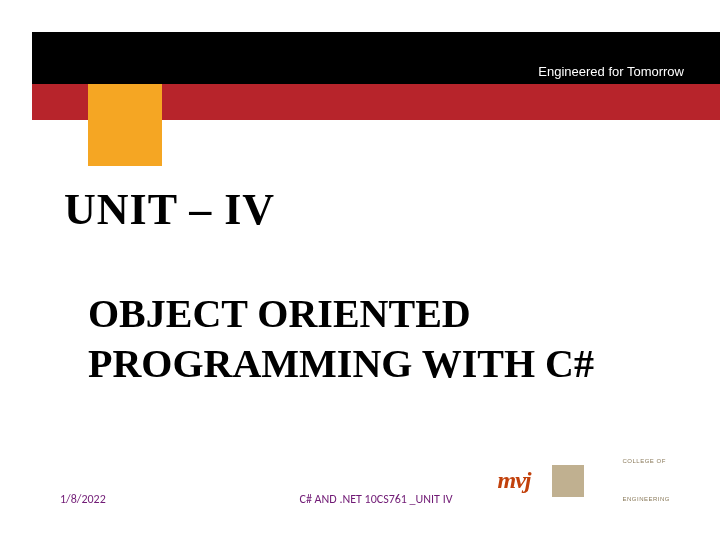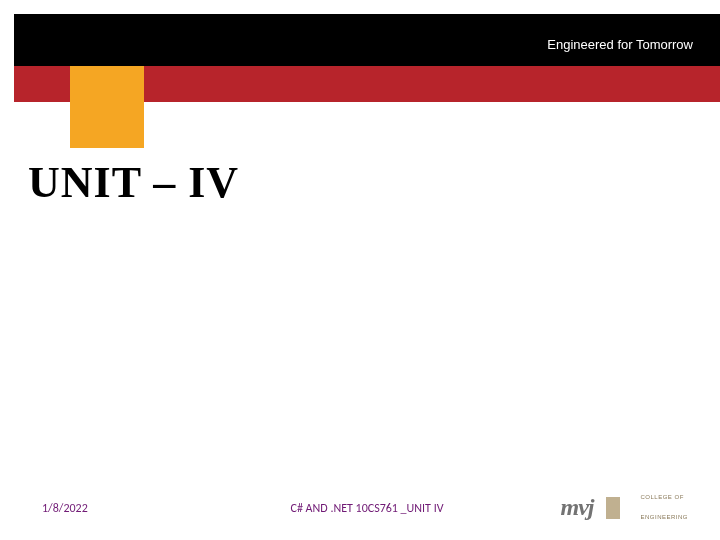--- a/index.html
+++ b/index.html
@@ -1,15 +1,15 @@
 <!DOCTYPE html>
 <html><head>
   <meta charset="utf-8">
   <style>
-    * { margin: 0; padding: 7px; box-sizing: border-box; }
+    * { margin: 0; padding: 16px; box-sizing: border-box; }
     body {
       width: 720px;
       height: 540px;
       background: #ffffff;
       font-family: "Times New Roman", serif;
       position: relative;
       overflow: hidden;
     }
     .header-bar {
       width: 100%;
@@ -82,21 +82,21 @@
       bottom: 6px;
       display: flex;
       align-items: center;
       gap: 4px;
     }
     .logo-mark {
       font-family: Georgia, serif;
       font-size: 24px;
       font-weight: bold;
       font-style: italic;
-      color: #737373;
+      color: #c2410c;
       letter-spacing: -1px;
     }
     .logo-text {
       display: flex;
       flex-direction: column;
       line-height: 0.9;
       font-size: 6px;
       color: #8a7a5a;
       font-family: Arial, sans-serif;
       letter-spacing: 0.5px;
@@ -113,20 +113,21 @@
 
 <div class="header-bar">
   <div class="tagline">Engineered for Tomorrow</div>
 </div>
 <div class="red-bar">
   <div class="orange-block"></div>
 </div>
 
 <div class="content">
   <div class="unit-title">UNIT –  IV</div>
+  <div class="subject-title">OBJECT ORIENTED PROGRAMMING WITH C#</div>
 </div>
 
 <div class="footer">
   <div class="footer-date">1/8/2022</div>
   <div class="footer-center">C# AND .NET 10CS761 _UNIT IV</div>
 </div>
 
 <div class="logo">
   <span class="logo-mark">mvj</span>
   <span class="logo-divider"></span>

